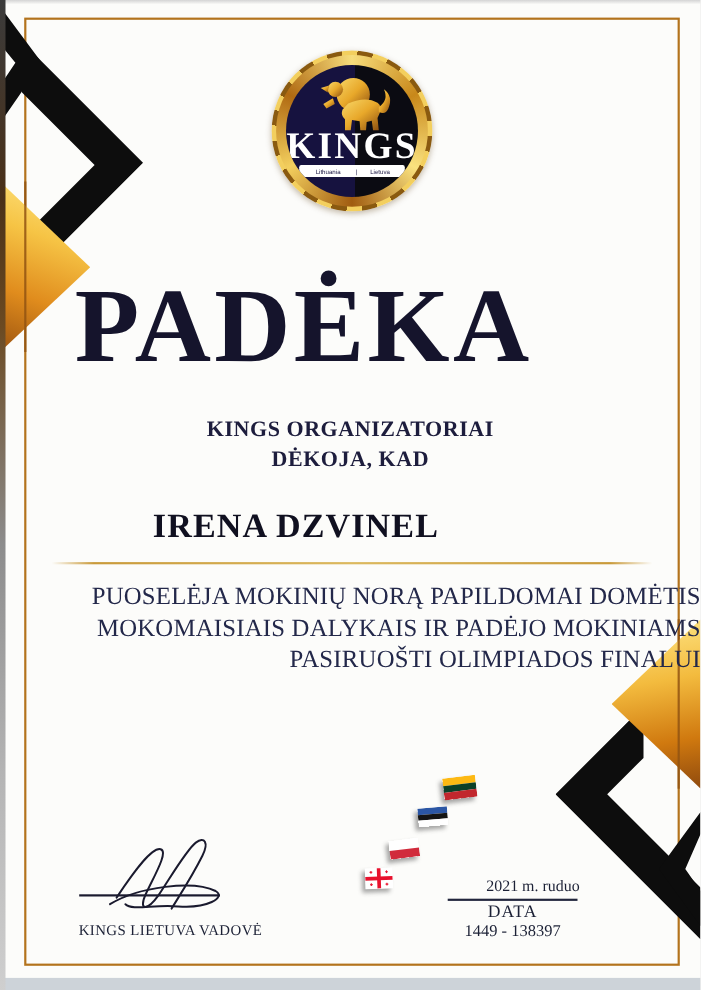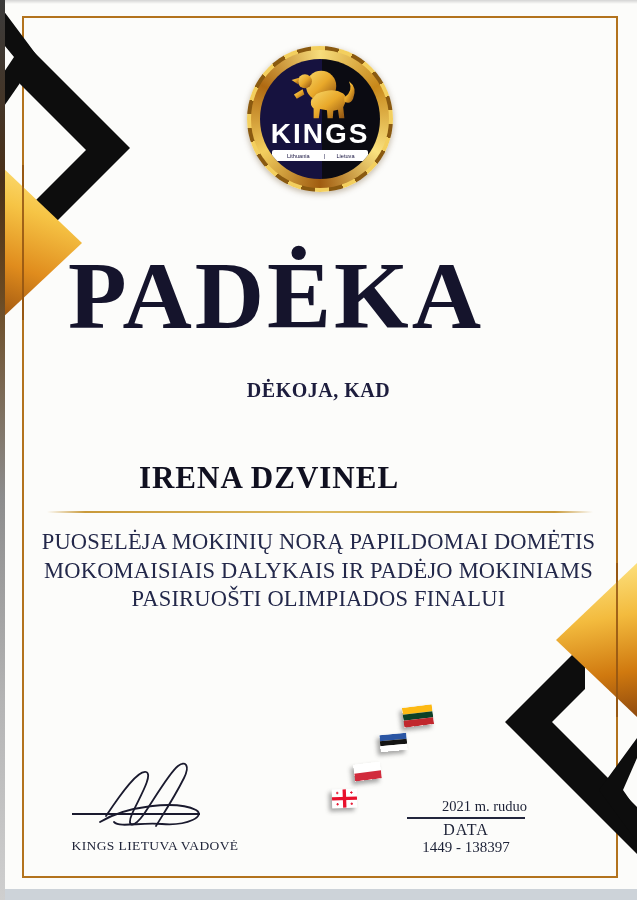--- a/index.html
+++ b/index.html
@@ -39,38 +39,38 @@
   
   .badge{left:247px;top:46px;width:146px;height:146px;border-radius:50%;z-index:8;
     background:repeating-conic-gradient(from 4deg,#8a5a10 0deg 11.25deg,#f3cf5e 11.25deg 22.5deg);
     box-shadow:0 2px 6px rgba(80,50,0,0.35);}
   .badge::before{content:"";position:absolute;inset:4px;border-radius:50%;
     background:conic-gradient(#f7dd7c,#c8881a,#fae27f,#a05c10,#f3cf5e,#b06a12,#f7dd7c);}
   .badge-inner{position:absolute;inset:13px;border-radius:50%;overflow:hidden;
     background:linear-gradient(90deg,#16123f 0 52%,#0b0b12 52% 100%);
     display:flex;flex-direction:column;align-items:center;}
   .lion{margin-top:6px;width:76px;height:58px;}
-  .brand{font-family:Liberation Sans, sans-serif;font-weight:700;font-size:28px;
+  .brand{font-family:Liberation Serif, serif;font-weight:700;font-size:34px;
     color:#ffffff;letter-spacing:2px;line-height:26px;margin-top:-2px;}
   .country-bar{margin-top:3px;width:96px;height:11px;background:#ffffff;border-radius:2px;
     display:flex;align-items:center;justify-content:center;gap:6px;
     font-family:"Liberation Sans",sans-serif;font-size:9px;color:#16123f;}
   .country-bar span{display:inline-block;transform:scale(0.62);white-space:nowrap;}
 
   
   .title{left:0;top:240px;width:552px;text-align:center;z-index:9;
     font-size:96px;font-weight:700;letter-spacing:3px;line-height:112px;color:#15142c;}
   .subtitle{left:0;top:376px;width:637px;text-align:center;z-index:9;
     font-size:20px;font-weight:700;line-height:28px;color:#1d1d3d;letter-spacing:0.5px;}
   .subtitle span{display:block;}
   .recipient{left:0;top:460px;width:538px;text-align:center;z-index:9;
     font-size:31px;font-weight:700;letter-spacing:1px;color:#101020;}
   .divider{left:47px;top:511px;width:546px;height:2px;z-index:9;
     background:linear-gradient(90deg,rgba(201,154,58,0) 0%,#c99a3a 7%,#dcb95f 50%,#c99a3a 93%,rgba(201,154,58,0) 100%);}
-  .bodytext{left:0;top:528px;width:637px;text-align:center;z-index:9;
+  .bodytext{left:0;top:528px;width:637px;text-align:right;z-index:9;
     font-size:22.5px;line-height:28.5px;color:#23284a;letter-spacing:0.2px;}
   .bodytext span{display:block;}
 
   
   .flag{z-index:10;box-shadow:-3px 3px 4px rgba(60,60,60,0.45);overflow:hidden;}
   .flag .st{width:100%;}
   .flag-lt{left:403px;top:706px;width:30px;height:20px;transform:rotate(-7deg);}
   .flag-ee{left:380px;top:734px;width:27px;height:17px;transform:rotate(-5deg);}
   .flag-pl{left:354px;top:763px;width:27px;height:17px;transform:rotate(-7deg);}
   .flag-ge{left:332px;top:789px;width:25px;height:19px;transform:rotate(-2deg);background:#fff;}
@@ -124,20 +124,21 @@
         <span>Lithuania</span>
         <span>|</span>
         <span>Lietuva</span>
       </div>
     </div>
   </div>
 
   <div class="abs title">PADĖKA</div>
 
   <div class="abs subtitle">
+    <span>KINGS ORGANIZATORIAI</span>
     <span>DĖKOJA, KAD</span>
   </div>
 
   <div class="abs recipient">IRENA DZVINEL</div>
   <div class="abs divider"></div>
 
   <div class="abs bodytext">
     <span>PUOSELĖJA MOKINIŲ NORĄ PAPILDOMAI DOMĖTIS</span>
     <span>MOKOMAISIAIS DALYKAIS IR PADĖJO MOKINIAMS</span>
     <span>PASIRUOŠTI OLIMPIADOS FINALUI</span>

